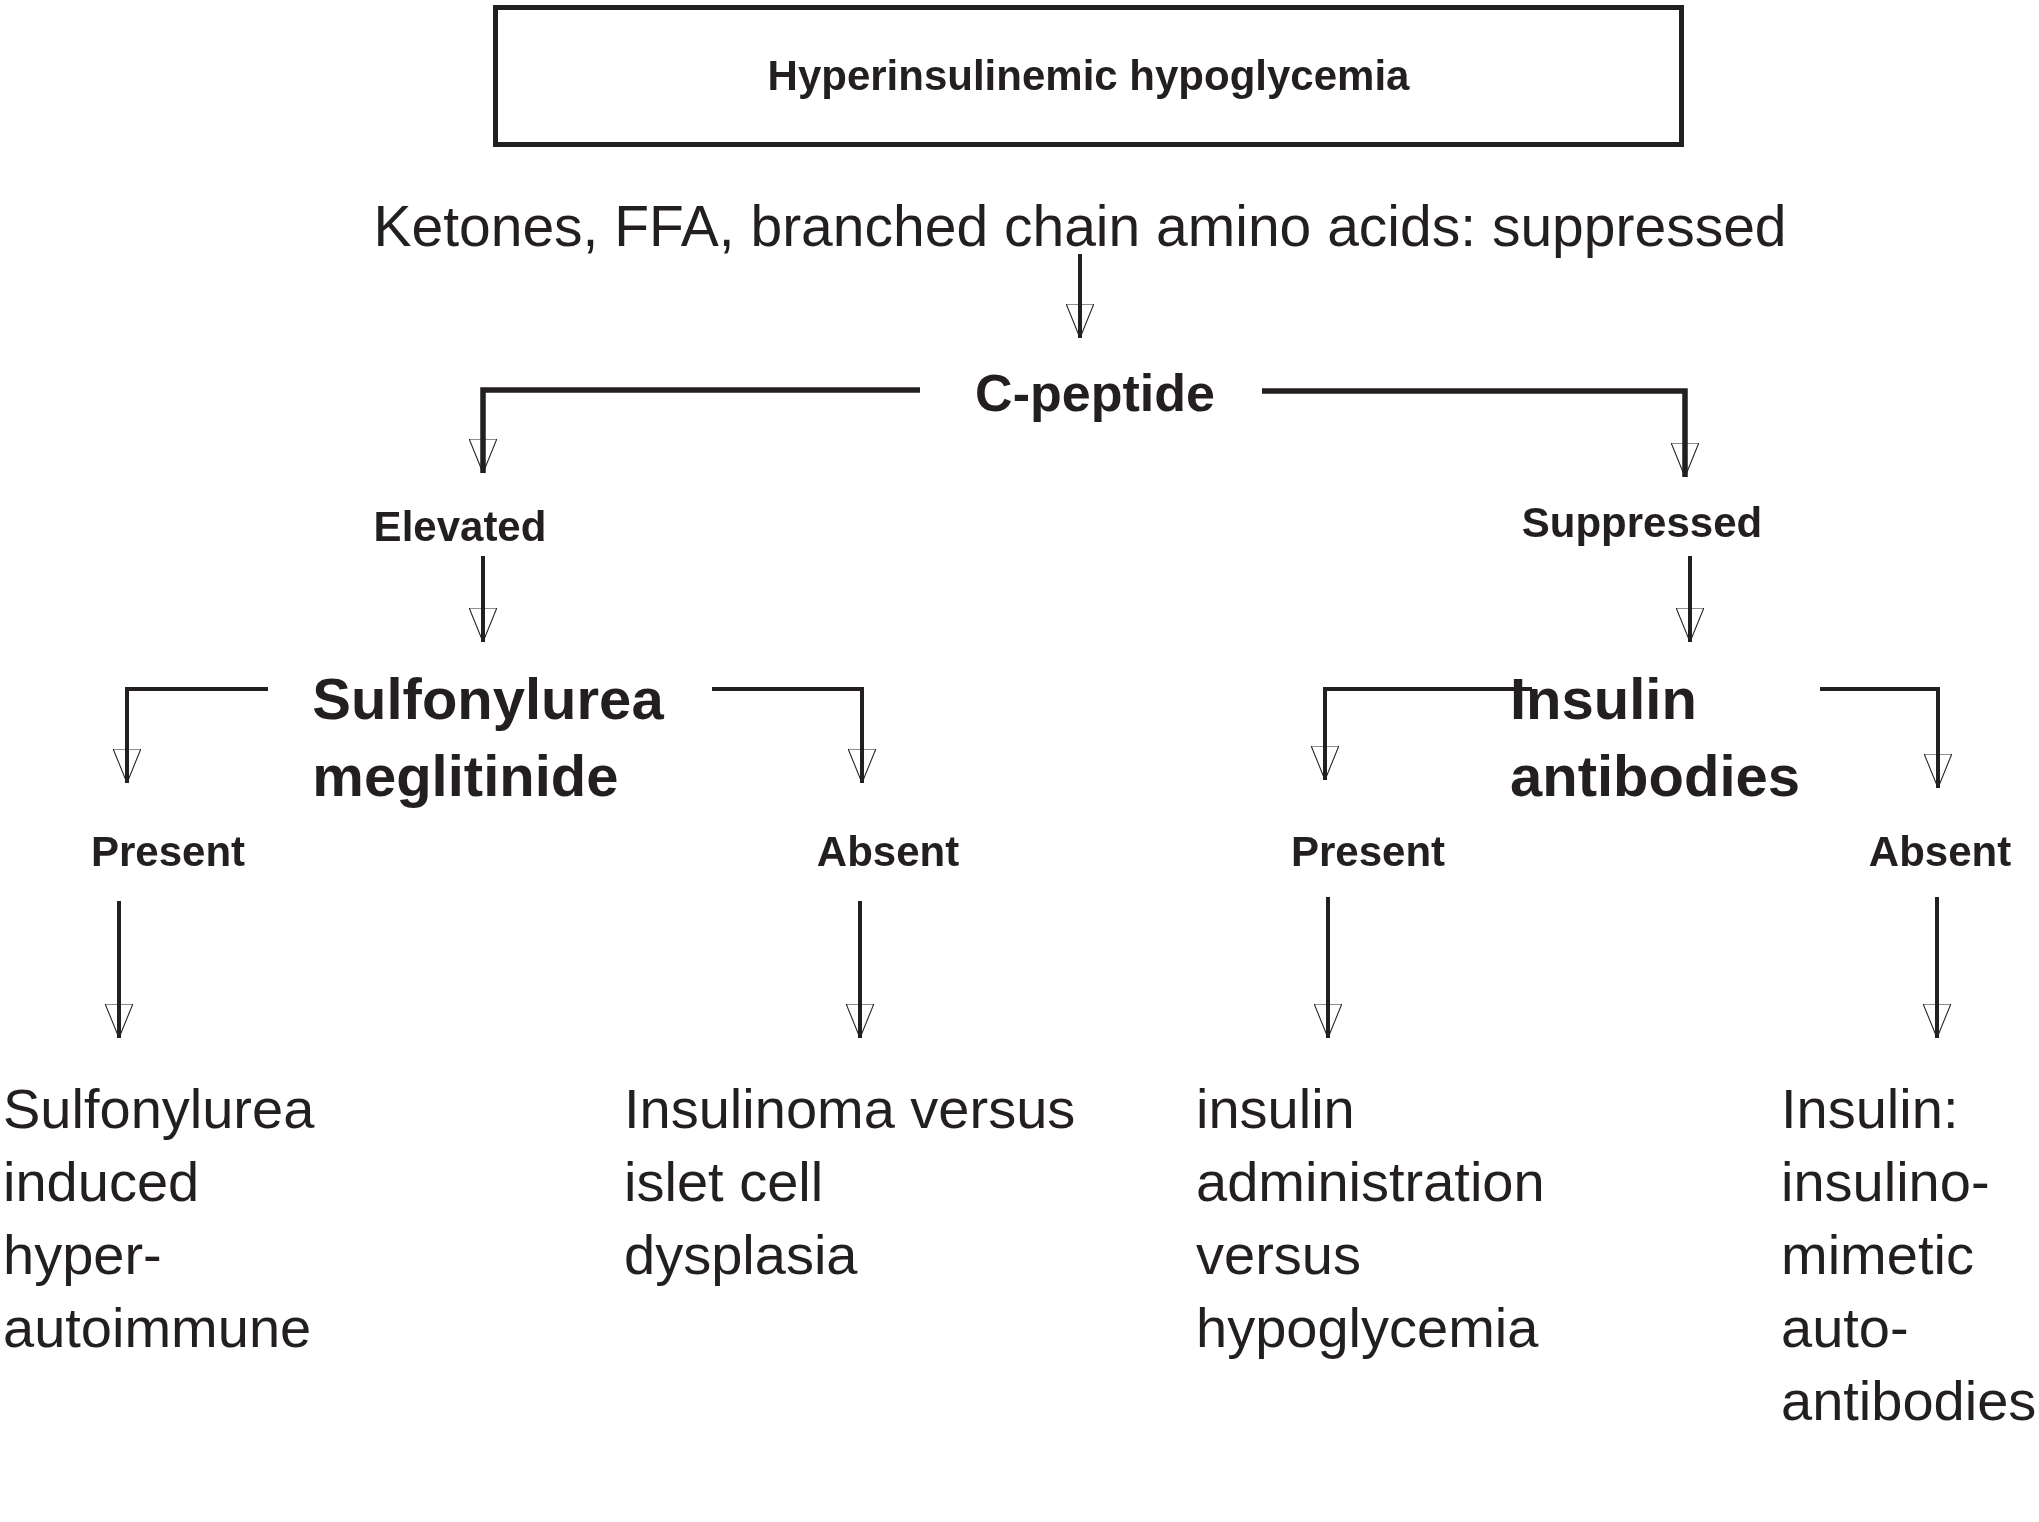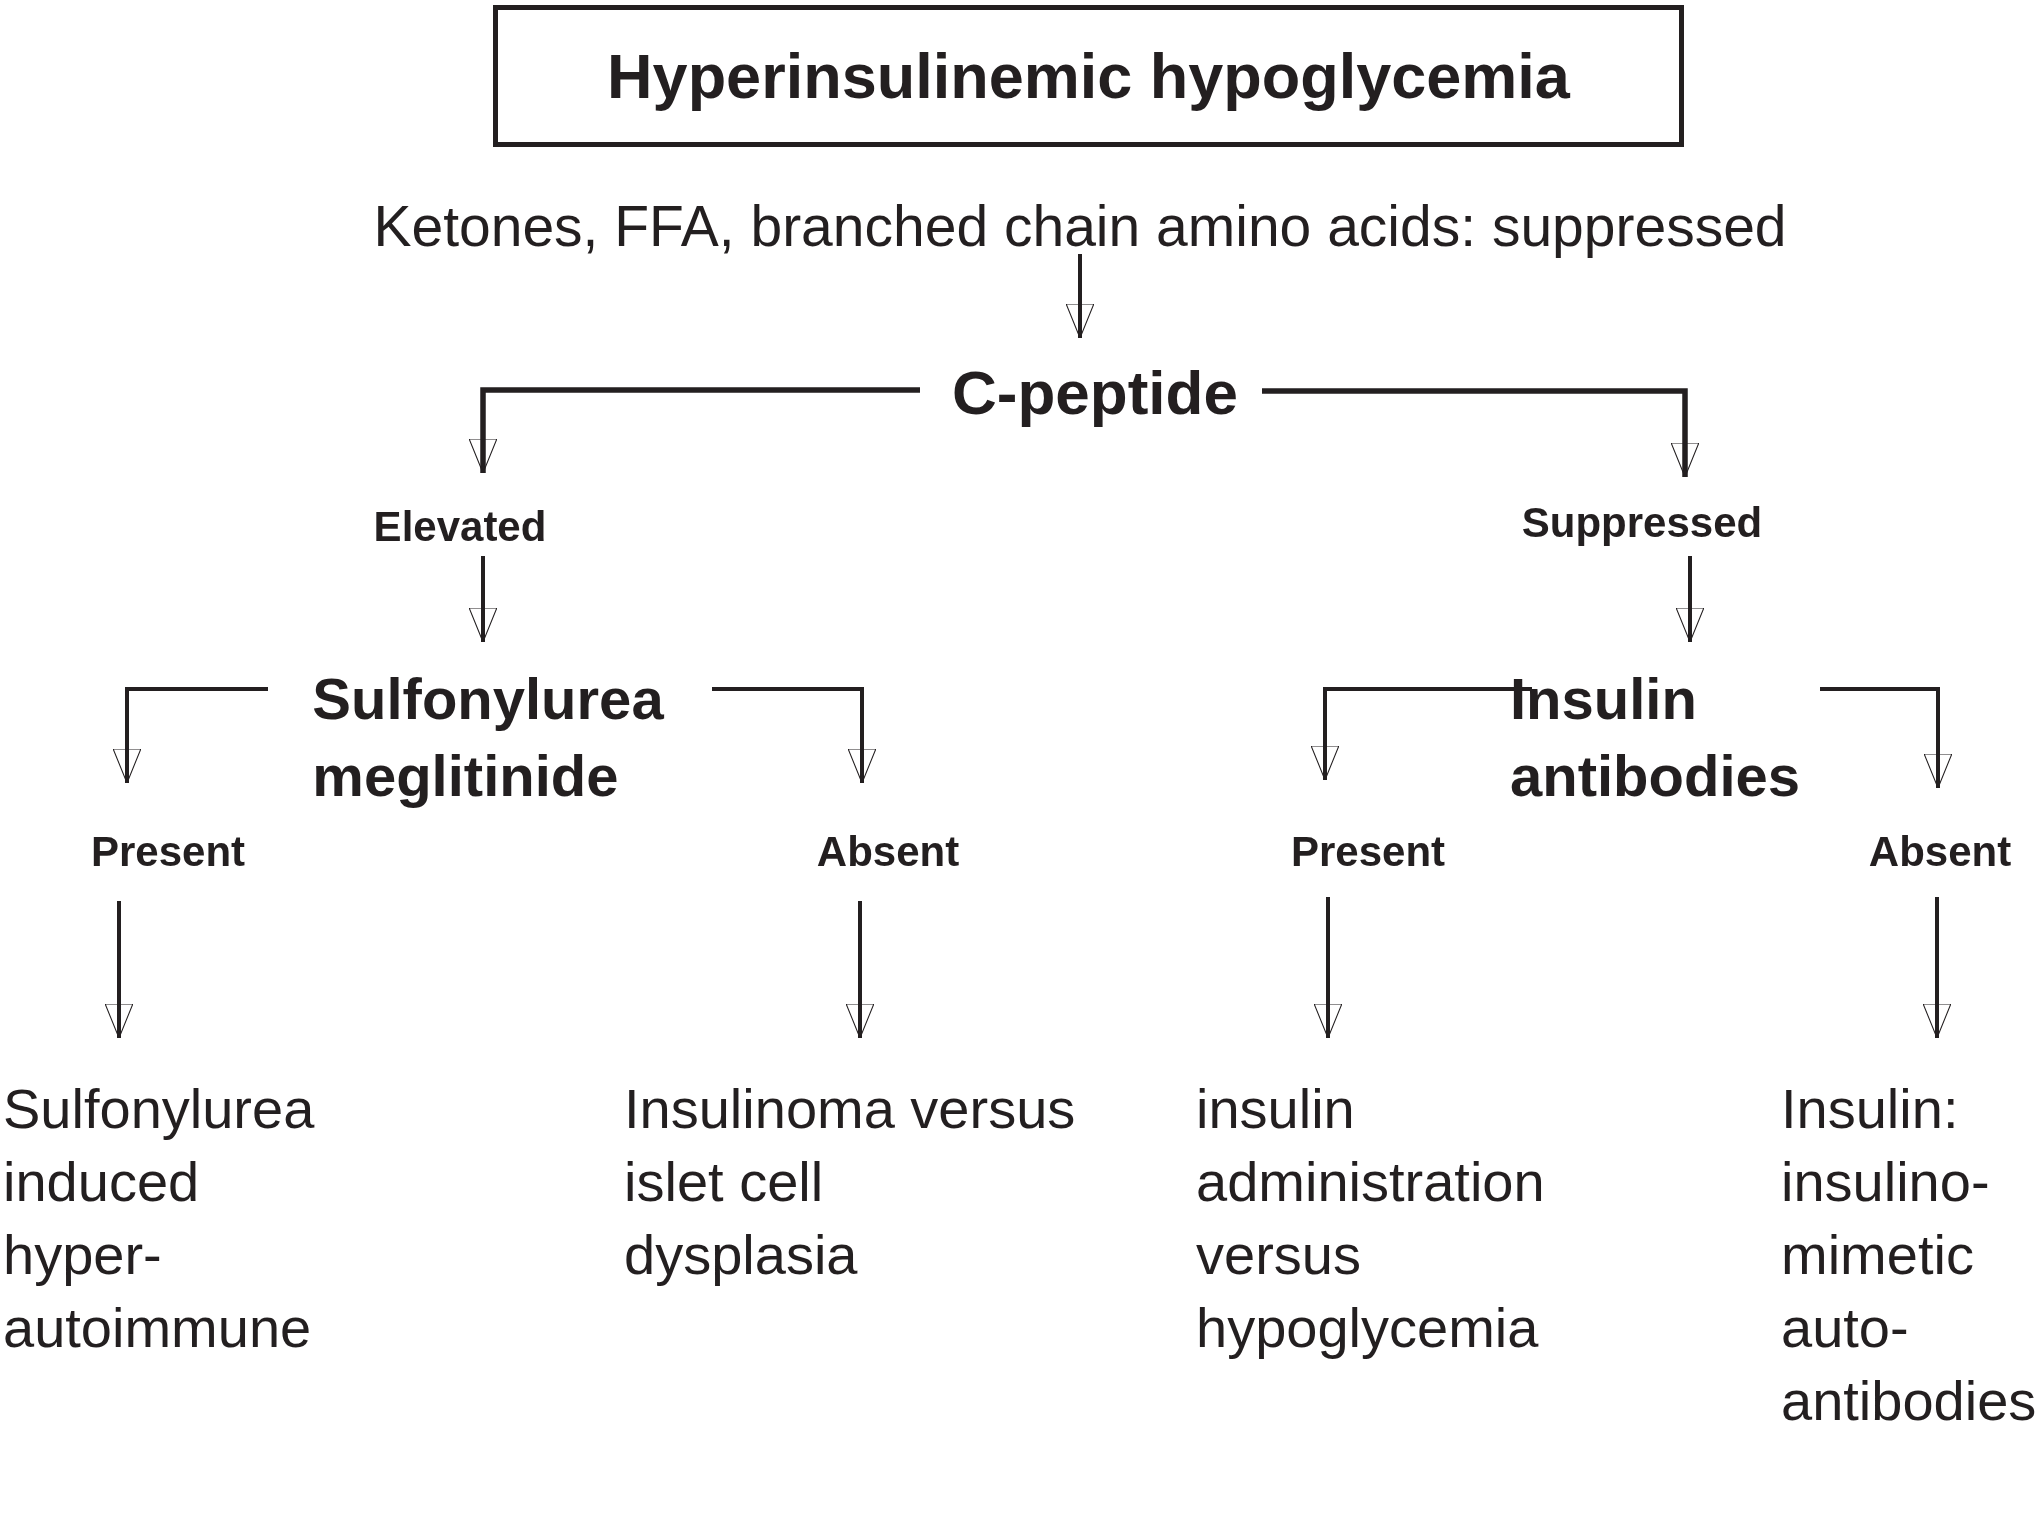--- a/index.html
+++ b/index.html
@@ -31,21 +31,21 @@
   .titlebox {
     position: absolute;
     left: 493px;
     top: 5px;
     width: 1181px;
     height: 132px;
     border: 5px solid #231f20;
     text-align: center;
     line-height: 132px;
     font-weight: bold;
-    font-size: 63px;
+    font-size: 42px;
     white-space: nowrap;
   }
   .node {
     position: absolute;
     transform: translateX(-50%);
     white-space: nowrap;
     text-align: left;
   }
   .bold1 {
     font-weight: bold;
@@ -57,21 +57,21 @@
     font-size: 58px;
     line-height: 77px;
   }
   .plain {
     font-weight: normal;
     font-size: 57px;
     line-height: 64px;
   }
   .big {
     font-weight: bold;
-    font-size: 62px;
+    font-size: 52px;
     line-height: 62px;
   }
   .leaf {
     position: absolute;
     font-size: 56px;
     font-weight: normal;
     white-space: nowrap;
   }
   .leaf .ln {
     height: 73px;

